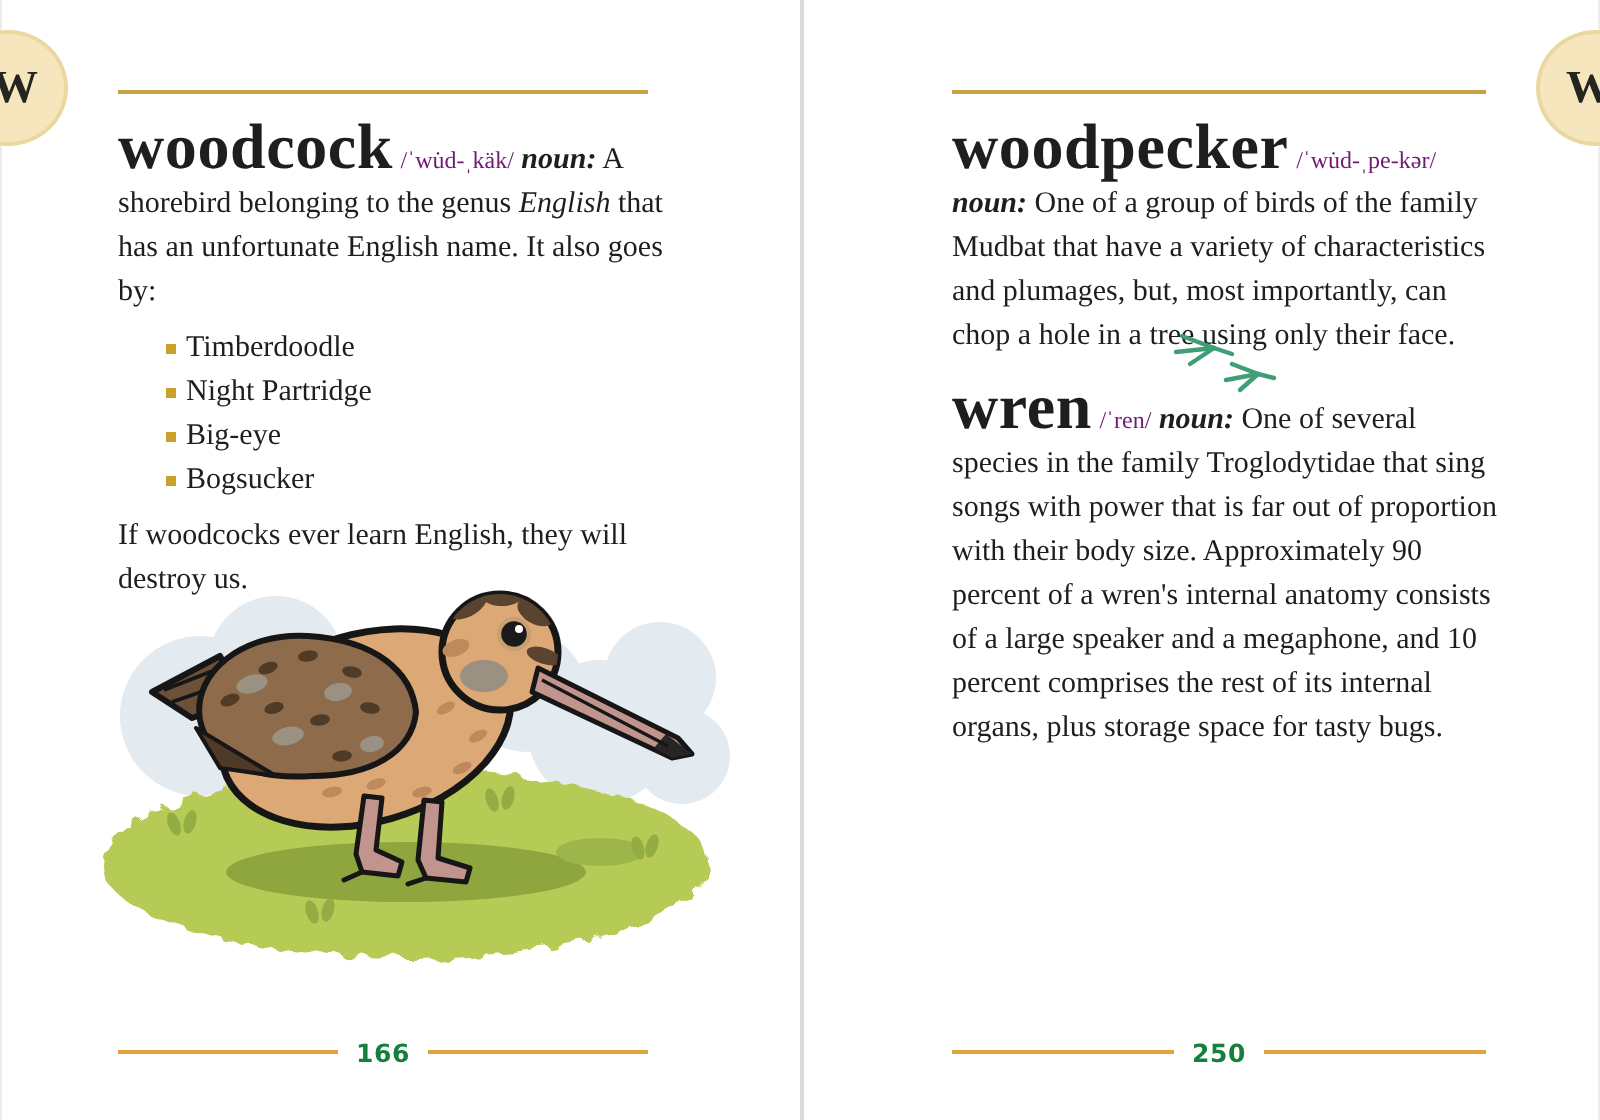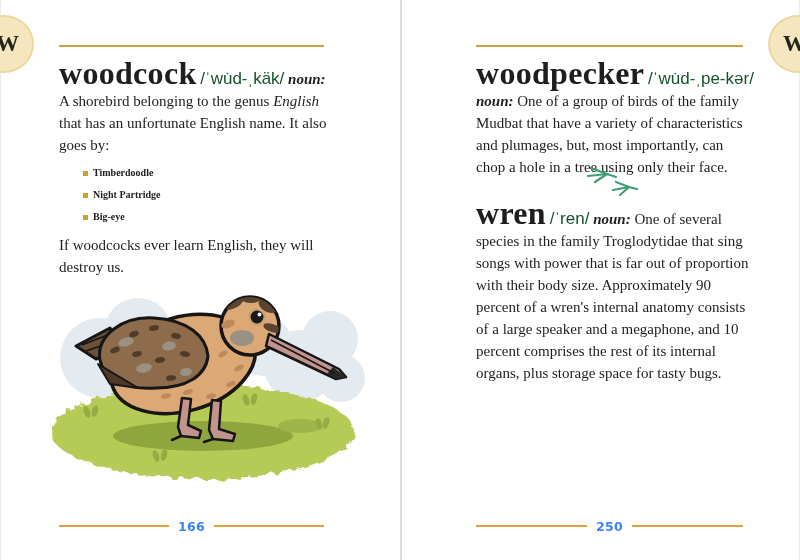--- a/index.html
+++ b/index.html
@@ -29,39 +29,39 @@
   .rule-top { position:absolute; top:45px; height:2px; background:var(--accent-gold,#c9a243); }
   .page-left  .rule-top { left:58px; width:265px; }
   .page-right .rule-top { left:75px; width:267px; }
 
   .entry-block { position:absolute; width:278px; }
   .page-left  .entry-block { left:58px; }
   .page-right .entry-block { left:75px; }
 
   .entry { margin:0; font-size:15px; line-height:22px; text-align:left; }
   .headword { font-weight:bold; font-size:32px; line-height:22px; letter-spacing:0.3px; }
-  .pron { font-family:Liberation Sans, sans-serif; font-size:17px; color:#14532d; }
+  .pron { font-family:Liberation Serif, serif; font-size:12px; color:#701a75; }
   .pos  { font-weight:bold; font-style:italic; }
   .ital { font-style:italic; }
 
   .alias-list { list-style:none; margin:6px 0 6px 0; padding:0; }
-  .alias-list li { position:relative; padding-left:34px; line-height:22px; font-size:10px;font-weight:bold; }
+  .alias-list li { position:relative; padding-left:34px; line-height:22px; font-size:15px; }
   .bullet { position:absolute; left:24px; top:9px; width:5px; height:5px; background:var(--bullet-gold,#c8a22b); }
 
   .closing { margin:0; font-size:15px; line-height:22px; }
 
   .illustration { position:absolute; left:37px; top:284px; width:330px; height:210px; }
 
   .ornament { position:absolute; left:182px; top:165px; width:66px; height:34px; }
 
   .footer { position:absolute; top:518px; height:16px; display:flex; align-items:center; gap:9px; }
   .page-left  .footer { left:58px; width:265px; }
   .page-right .footer { left:75px; width:267px; }
   .footer .fline { flex:1; height:2px; background:var(--footer-gold,#e0a23c); }
-  .pagenum { font-family:"DejaVu Sans", sans-serif; font-weight:bold; font-size:12.5px; color:#3b82f6; letter-spacing:0.3px;text-align:right; }
+  .pagenum { font-family:"DejaVu Sans", sans-serif; font-weight:bold; font-size:12.5px; color:#15803d; letter-spacing:0.3px;text-align:right; }
 </style>
 </head>
 <body>
 
 <div class="spread">
 
   <div class="page page-left">
     <div class="tab tab-left">
       <span>W</span>
     </div>
@@ -72,20 +72,21 @@
         <span class="pron">/ˈwu̇d-ˌkäk/</span>
         <span class="pos">noun:</span>
         <span>A shorebird belonging to the genus</span>
         <span class="ital">English</span>
         <span>that has an unfortunate English name. It also goes by:</span></p>
 
       <ul class="alias-list">
         <li><span class="bullet"></span><span>Timberdoodle</span></li>
         <li><span class="bullet"></span><span>Night Partridge</span></li>
         <li><span class="bullet"></span><span>Big-eye</span></li>
+        <li><span class="bullet"></span><span>Bogsucker</span></li>
       </ul>
 
       <p class="closing">If woodcocks ever learn English, they will destroy us.</p>
     </div>
 
     <svg class="illustration" viewBox="0 0 330 210" role="img">
       <defs>
         <filter id="rough" x="-15%" y="-15%" width="130%" height="130%">
           <feTurbulence type="fractalNoise" baseFrequency="0.11" numOctaves="2" seed="4" result="n"></feTurbulence>
           <feDisplacementMap in="SourceGraphic" in2="n" scale="9"></feDisplacementMap>
@@ -208,21 +209,21 @@
           <path d="M24 9 L5 11"></path>
           <path d="M24 9 L12 17"></path>
           <path d="M24 9 L33 12"></path>
         <path d="M46 22 L33 17"></path>
           <path d="M46 22 L30 25"></path>
           <path d="M46 22 L37 30"></path>
           <path d="M46 22 L54 24"></path>
       </g>
     </svg>
 
-    <div class="entry-block" style="top:202px;">
+    <div class="entry-block" style="top:192px;">
       <p class="entry"><span class="headword">wren</span>
         <span class="pron">/ˈren/</span>
         <span class="pos">noun:</span>
         <span>One of several species in the family Troglodytidae that sing songs with power that is far out of proportion with their body size. Approximately 90 percent of a wren's internal anatomy consists of a large speaker and a megaphone, and 10 percent comprises the rest of its internal organs, plus storage space for tasty bugs.</span></p>
     </div>
 
     <div class="footer">
       <div class="fline"></div>
       <span class="pagenum">250</span>
       <div class="fline"></div>

